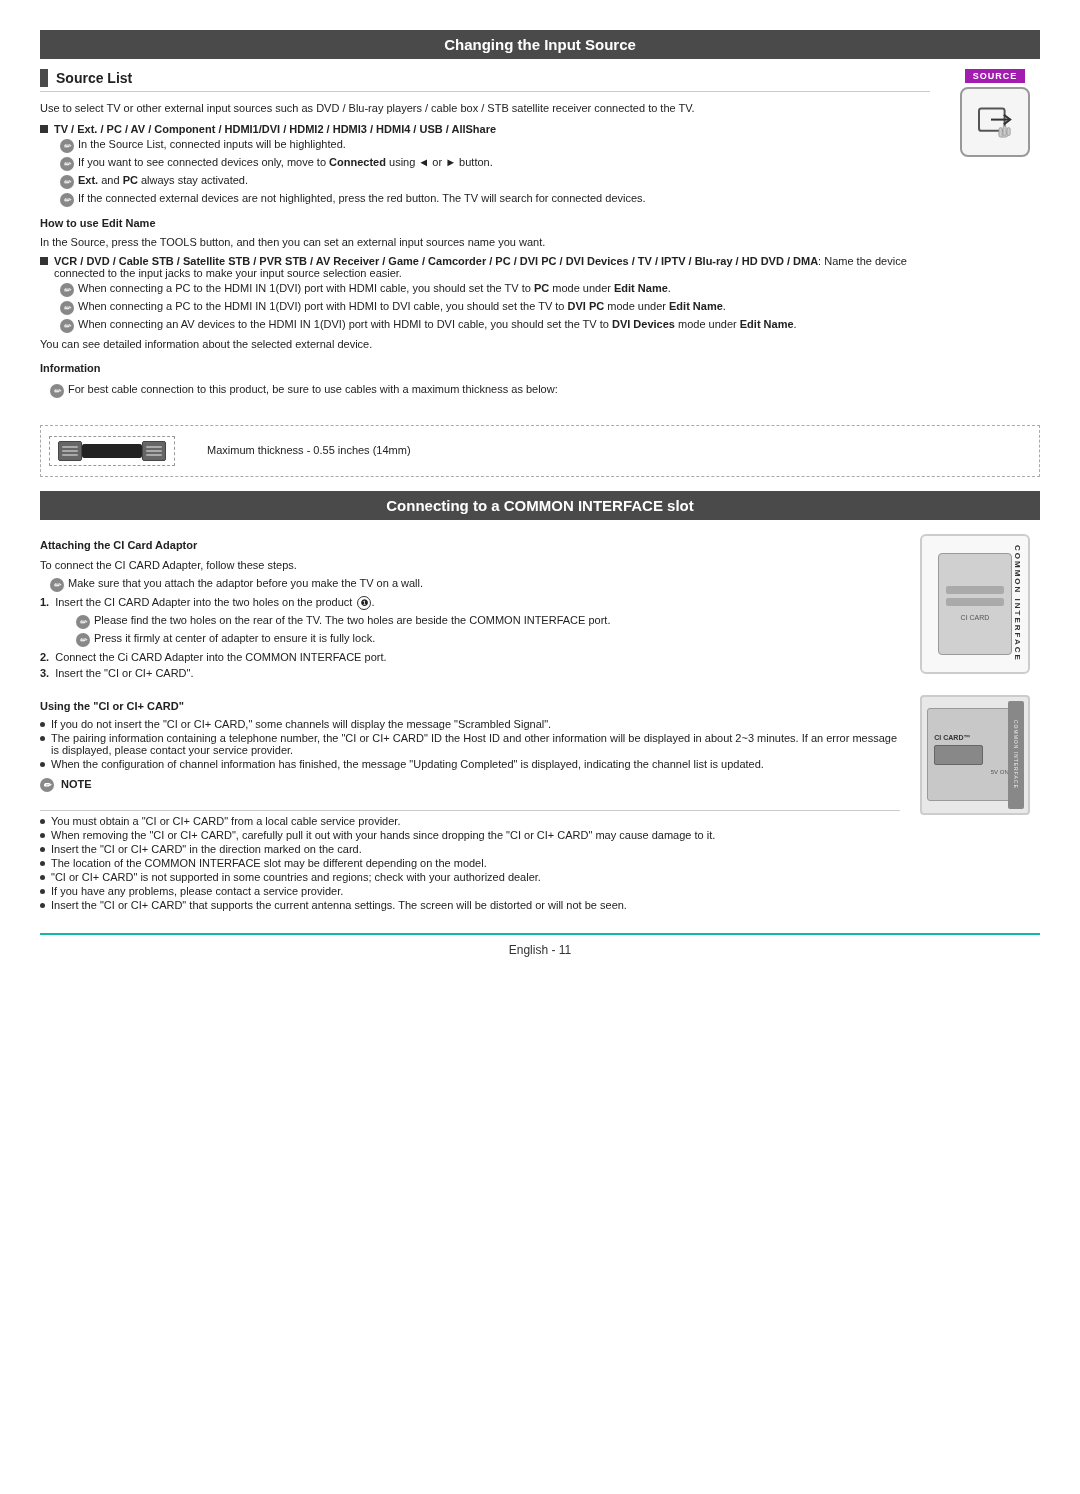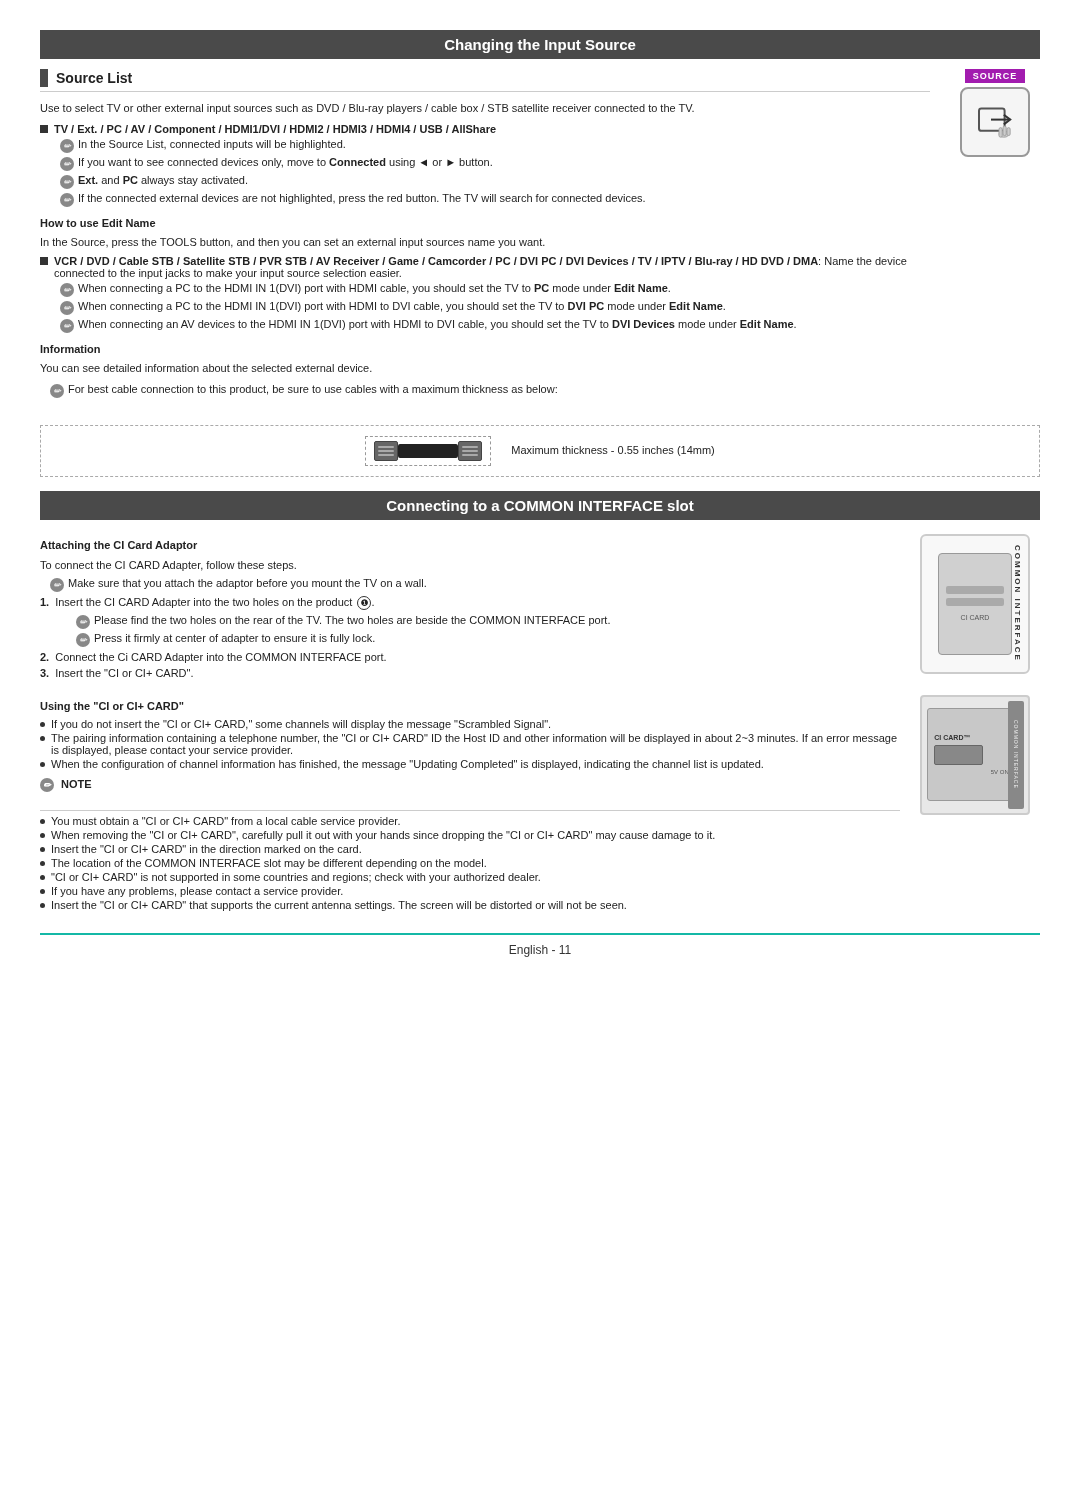--- a/index.html
+++ b/index.html
@@ -125,26 +125,25 @@
       position: relative;
     }
 
     .source-button-box svg {
       width: 40px;
       height: 40px;
     }
 
     .cable-box {
       border: 1px dashed #aaa;
-      padding: 10px 16px;
+      padding: 10px 8px;
       margin: 10px 0;
       display: flex;
       align-items: center;
-      gap: 20px;
-      justify-content: center;
+      gap: 32px;
     }
 
     .cable-visual {
       display: flex;
       align-items: center;
     }
 
     .cable-body {
       width: 60px;
       height: 14px;
@@ -364,22 +363,22 @@
     </div>
     <div class="note-line indent">
       <span class="note-icon">✏</span>
       <span>When connecting a PC to the HDMI IN 1(DVI) port with HDMI to DVI cable, you should set the TV to <strong>DVI PC</strong> mode under <strong>Edit Name</strong>.</span>
     </div>
     <div class="note-line indent">
       <span class="note-icon">✏</span>
       <span>When connecting an AV devices to the HDMI IN 1(DVI) port with HDMI to DVI cable, you should set the TV to <strong>DVI Devices</strong> mode under <strong>Edit Name</strong>.</span>
     </div>
 
+    <p>You can see detailed information about the selected external device.</p>
     <p style="margin-top:8px;"><strong>Information</strong></p>
-    <p>You can see detailed information about the selected external device.</p>
 
     <div class="note-line" style="margin-top:6px;">
       <span class="note-icon">✏</span>
       <span>For best cable connection to this product, be sure to use cables with a maximum thickness as below:</span>
     </div>
   </div>
 
   <div class="source-button-area">
     <div class="source-label">SOURCE</div>
     <div class="source-button-box">
@@ -425,21 +424,21 @@
 
 <div class="connecting-section">
   <div class="connecting-text">
     <p style="font-weight:bold;margin-bottom:4px;">
       <strong>Attaching the CI Card Adaptor</strong>
     </p>
     <p>To connect the CI CARD Adapter, follow these steps.</p>
 
     <div class="note-line" style="margin:3px 0;">
       <span class="note-icon">✏</span>
-      <span>Make sure that you attach the adaptor before you mount the TV on a wall.</span>
+      <span>Make sure that you attach the adaptor before you make the TV on a wall.</span>
     </div>
 
     <div class="numbered-item">
       <span class="num-label">1.</span>
       <span>
         Insert the CI CARD Adapter into the two holes on the product <span class="circle-num">❶</span>.
       </span>
     </div>
 
     <div class="note-line indent2">

